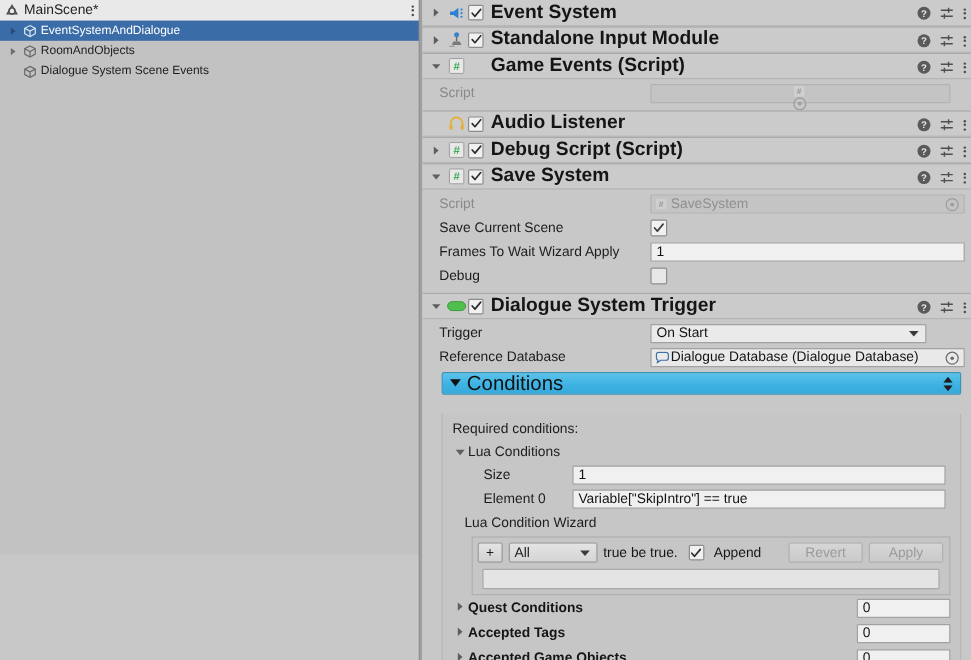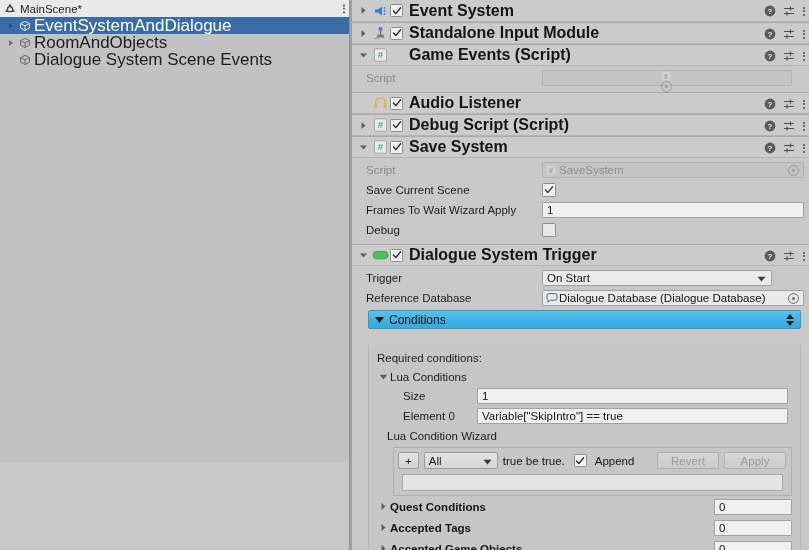--- a/index.html
+++ b/index.html
@@ -30,21 +30,21 @@
   .h-toolbar .scene-icon { margin-right: 4px; display:flex; }
   .h-title { font-size: 11.5px; color: #242424; }
   .kebab {
     position: absolute; right: 7px; top: 50%; transform: translateY(-50%);
     display: flex; flex-direction: column; gap: 1.5px; align-items: center;
   }
   .kebab i { width: 2px; height: 2px; background: #4a4a4a; border-radius: 50%; display: block; }
   .h-rows { background: #c2c2c2; }
   .h-row {
     height: 17px; display: flex; align-items: center;
-    font-size: 17px; color: #1d1d1d; padding-left: 4px;
+    font-size: 10px; color: #1d1d1d; padding-left: 4px;
   }
   .h-row.selected { background: #3a6ca8; color: #ffffff; }
   .h-arrow { width: 13px; display: flex; justify-content: center; align-items: center; }
   .h-arrow svg { display: block; }
   .go-icon { width: 15px; display: flex; justify-content: center; align-items: center; }
   .h-label { margin-left: 2px; white-space: nowrap; }
   .panel-divider {
     position: absolute; right: 0; top: 0; width: 3px; height: 550px;
     background: #a0a0a0; border-left: 1px solid #919191;
   }
@@ -126,21 +126,21 @@
   .cond-bar {
     margin: 2px 8px 0 16px;
     height: 19px;
     background: linear-gradient(180deg, #5bc2ea 0%, #3eb3e3 55%, #36aada 100%);
     border: 1px solid #3a93bb;
     border-radius: 2px;
     display: flex; align-items: center;
     padding: 0 5px;
     position: relative;
   }
-  .cond-bar .t { font-size: 12px; color: #111; margin-left: 4px; font-weight: normal; }
+  .cond-bar .t { font-size: 17px; color: #111; margin-left: 4px; font-weight: normal; }
   .cond-bar .updown {
     position: absolute; right: 6px; top: 50%; transform: translateY(-50%);
     display: flex; flex-direction: column; gap: 2px; align-items: center;
   }
 
   .cond-body {
     margin: 16px 8px 0 16px;
     background: #c6c6c6;
     border-left: 1px solid #b6b6b6;
     border-right: 1px solid #b6b6b6;

